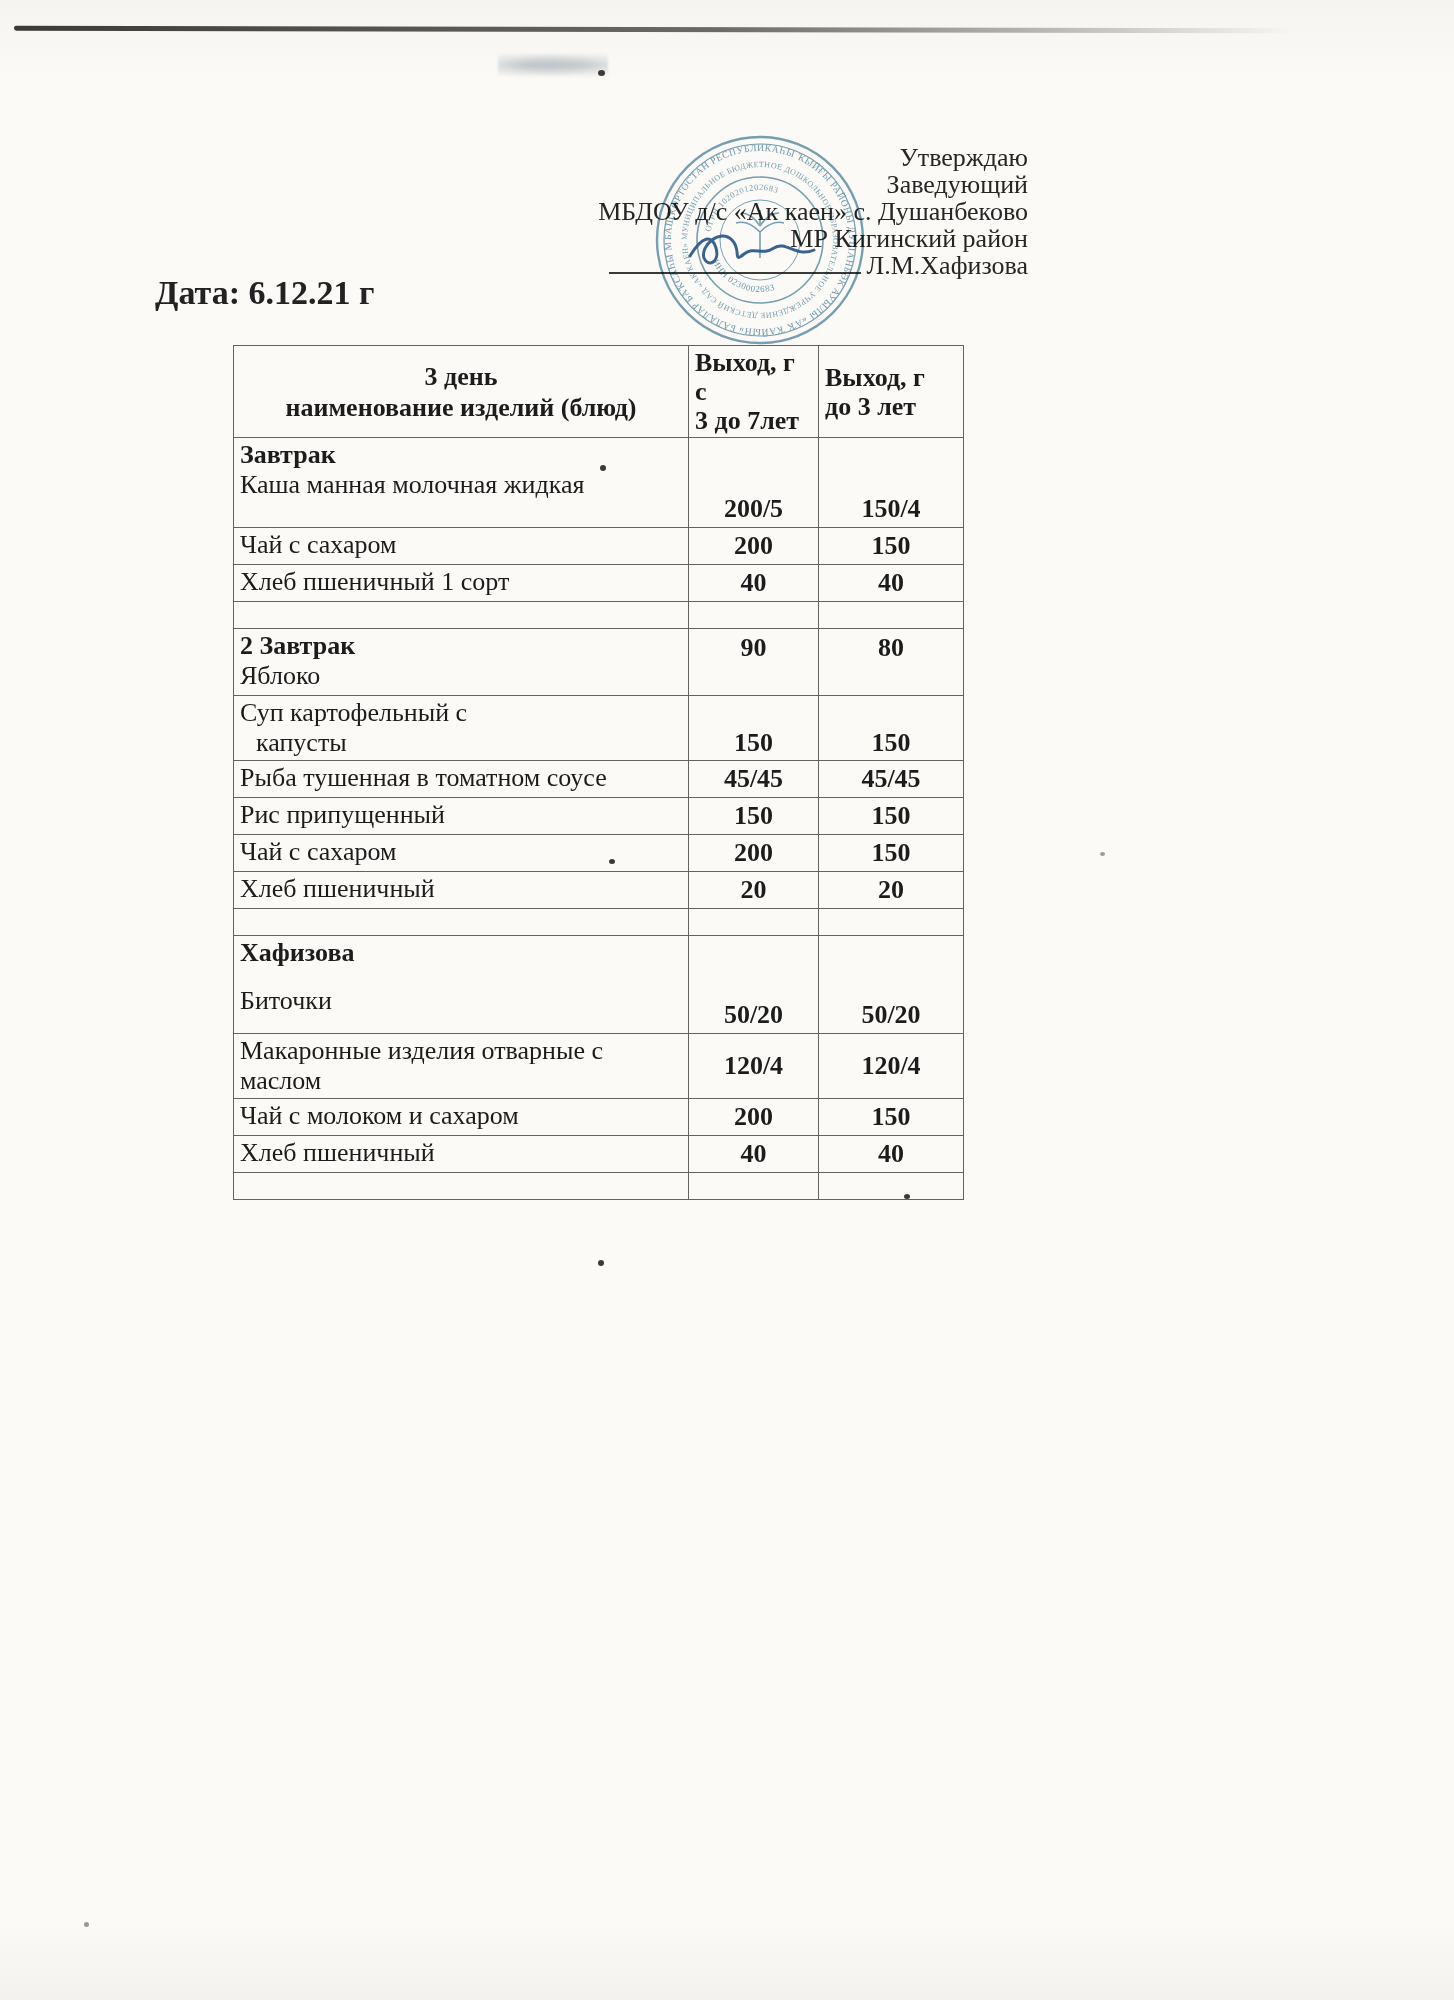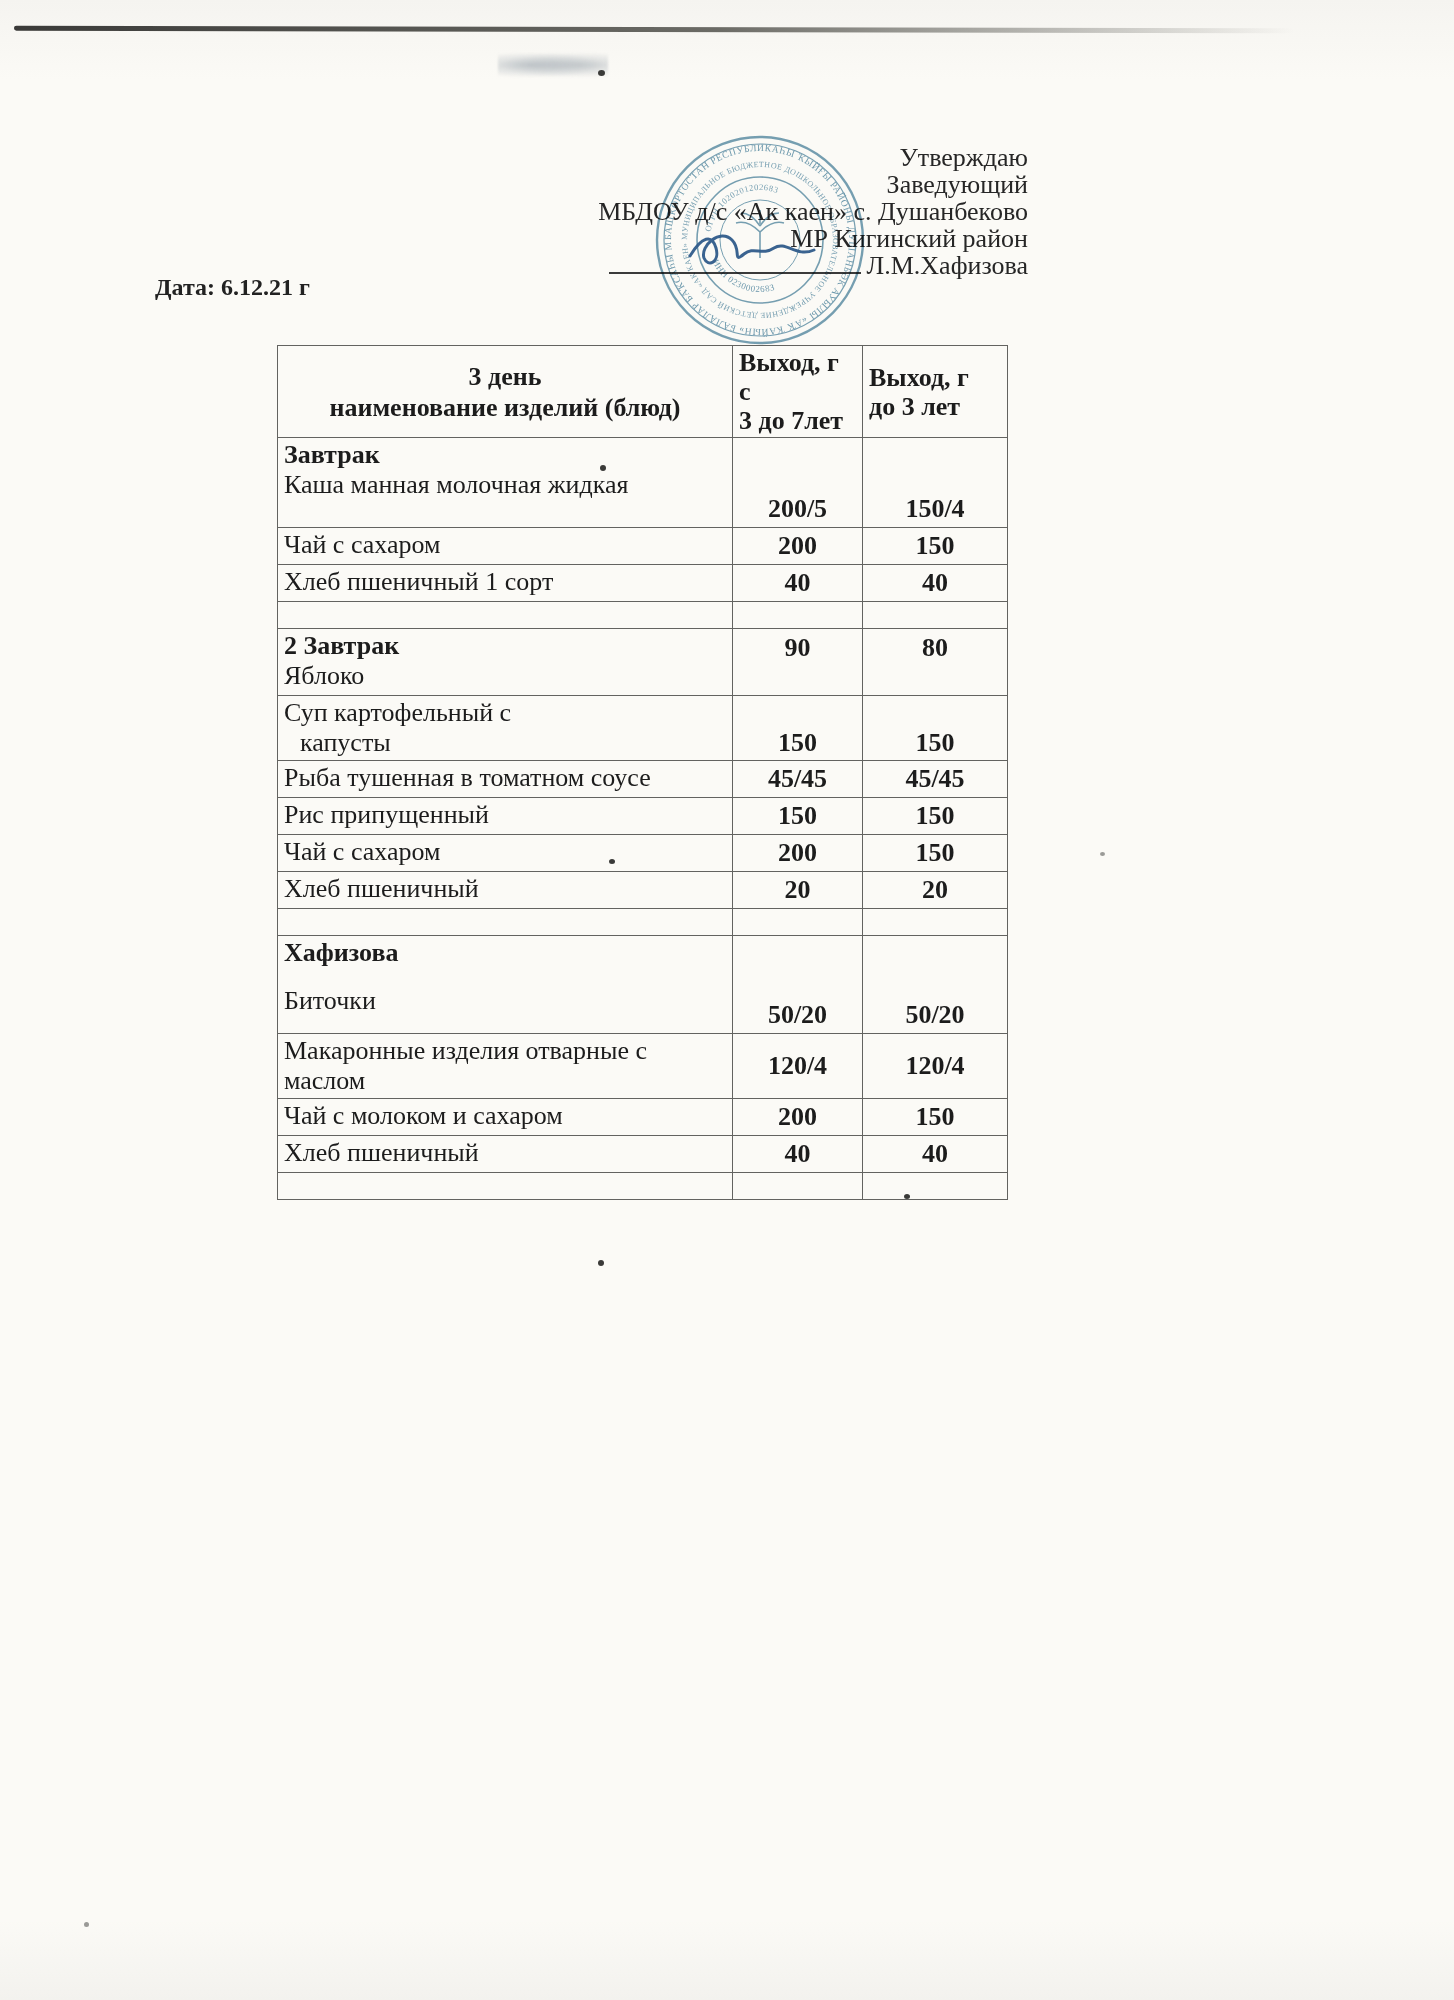--- a/index.html
+++ b/index.html
@@ -33,37 +33,37 @@
     text-align:right;font-size:26px;line-height:27px;color:#262626;
   }
   .approval .sig-row{margin-top:0;white-space:nowrap;}
   .sig-underline{
     display:inline-block;width:252px;height:1px;
     border-bottom:2px solid #3a3a3a;vertical-align:baseline;margin-right:6px;
   }
 
   .date{
     position:absolute;left:155px;top:274px;
-    font-size:24px;font-weight:bold;color:#222;
+    font-size:34px;font-weight:bold;color:#222;
   }
 
   
   .stamp{
     position:absolute;left:628px;top:108px;width:264px;height:264px;
     mix-blend-mode:multiply;opacity:.92;
   }
   .stamp-text{fill:#47809e;}
   .stamp-stroke{stroke:#47809e;fill:none;}
   .signature-path{stroke:#1f4f86;fill:none;}
 
   
   .menu-table{
     position:absolute;left:233px;top:345px;width:730px;
     border-collapse:collapse;table-layout:fixed;
-    font-size:26px;color:#1c1c1c;margin-left:44px;
+    font-size:26px;color:#1c1c1c;
   }
   .menu-table th,.menu-table td{
     border:1px solid #636360;
     padding:2px 6px;
     overflow:hidden;
   }
   .menu-table thead th{height:82px;font-weight:bold;vertical-align:middle;}
   .h-name{text-align:center;line-height:31px;}
   .h-val{text-align:left;line-height:29px;padding-left:8px;}
   .cell-name{vertical-align:top;text-align:left;padding-left:10px;line-height:30px;}

